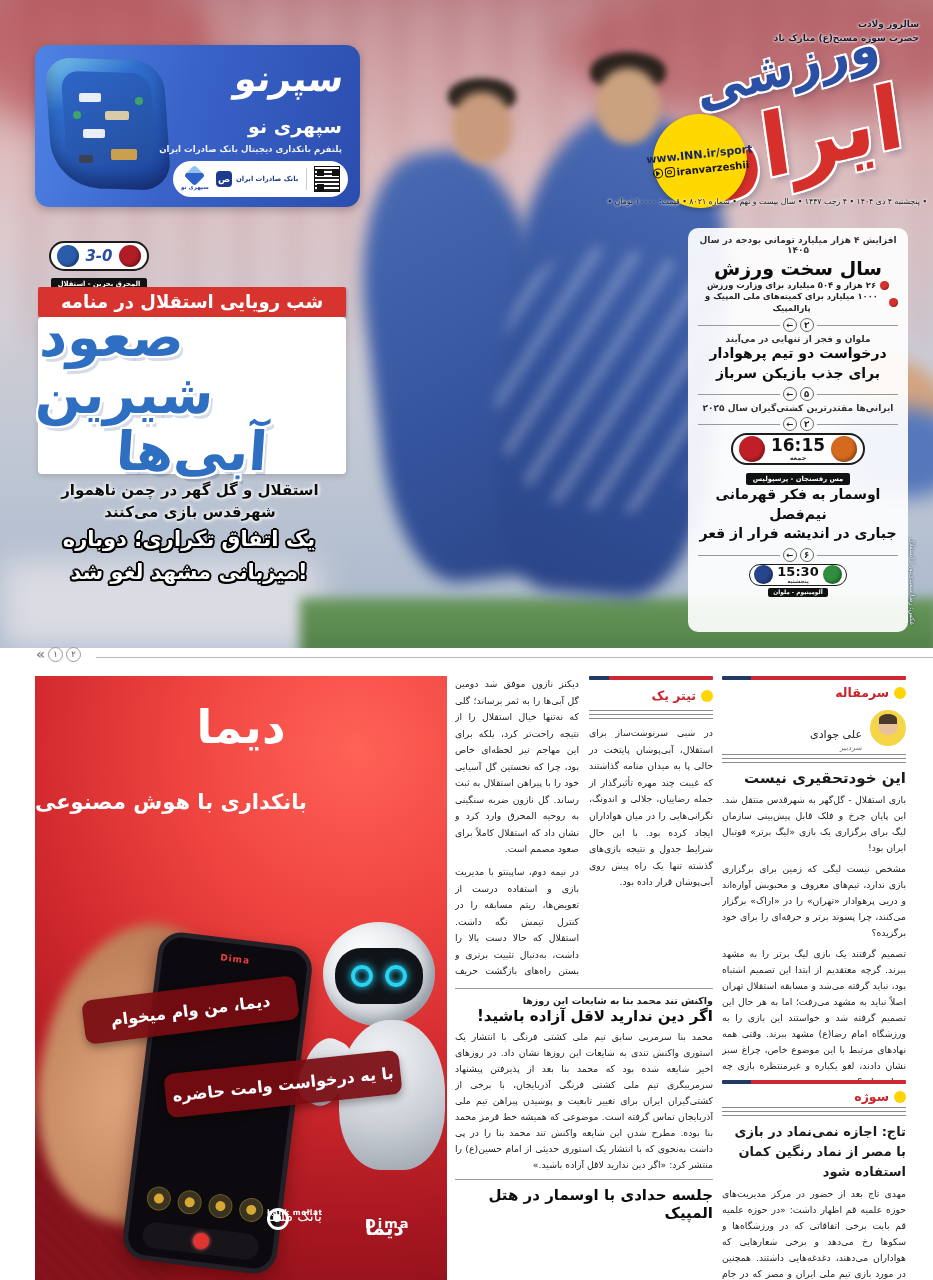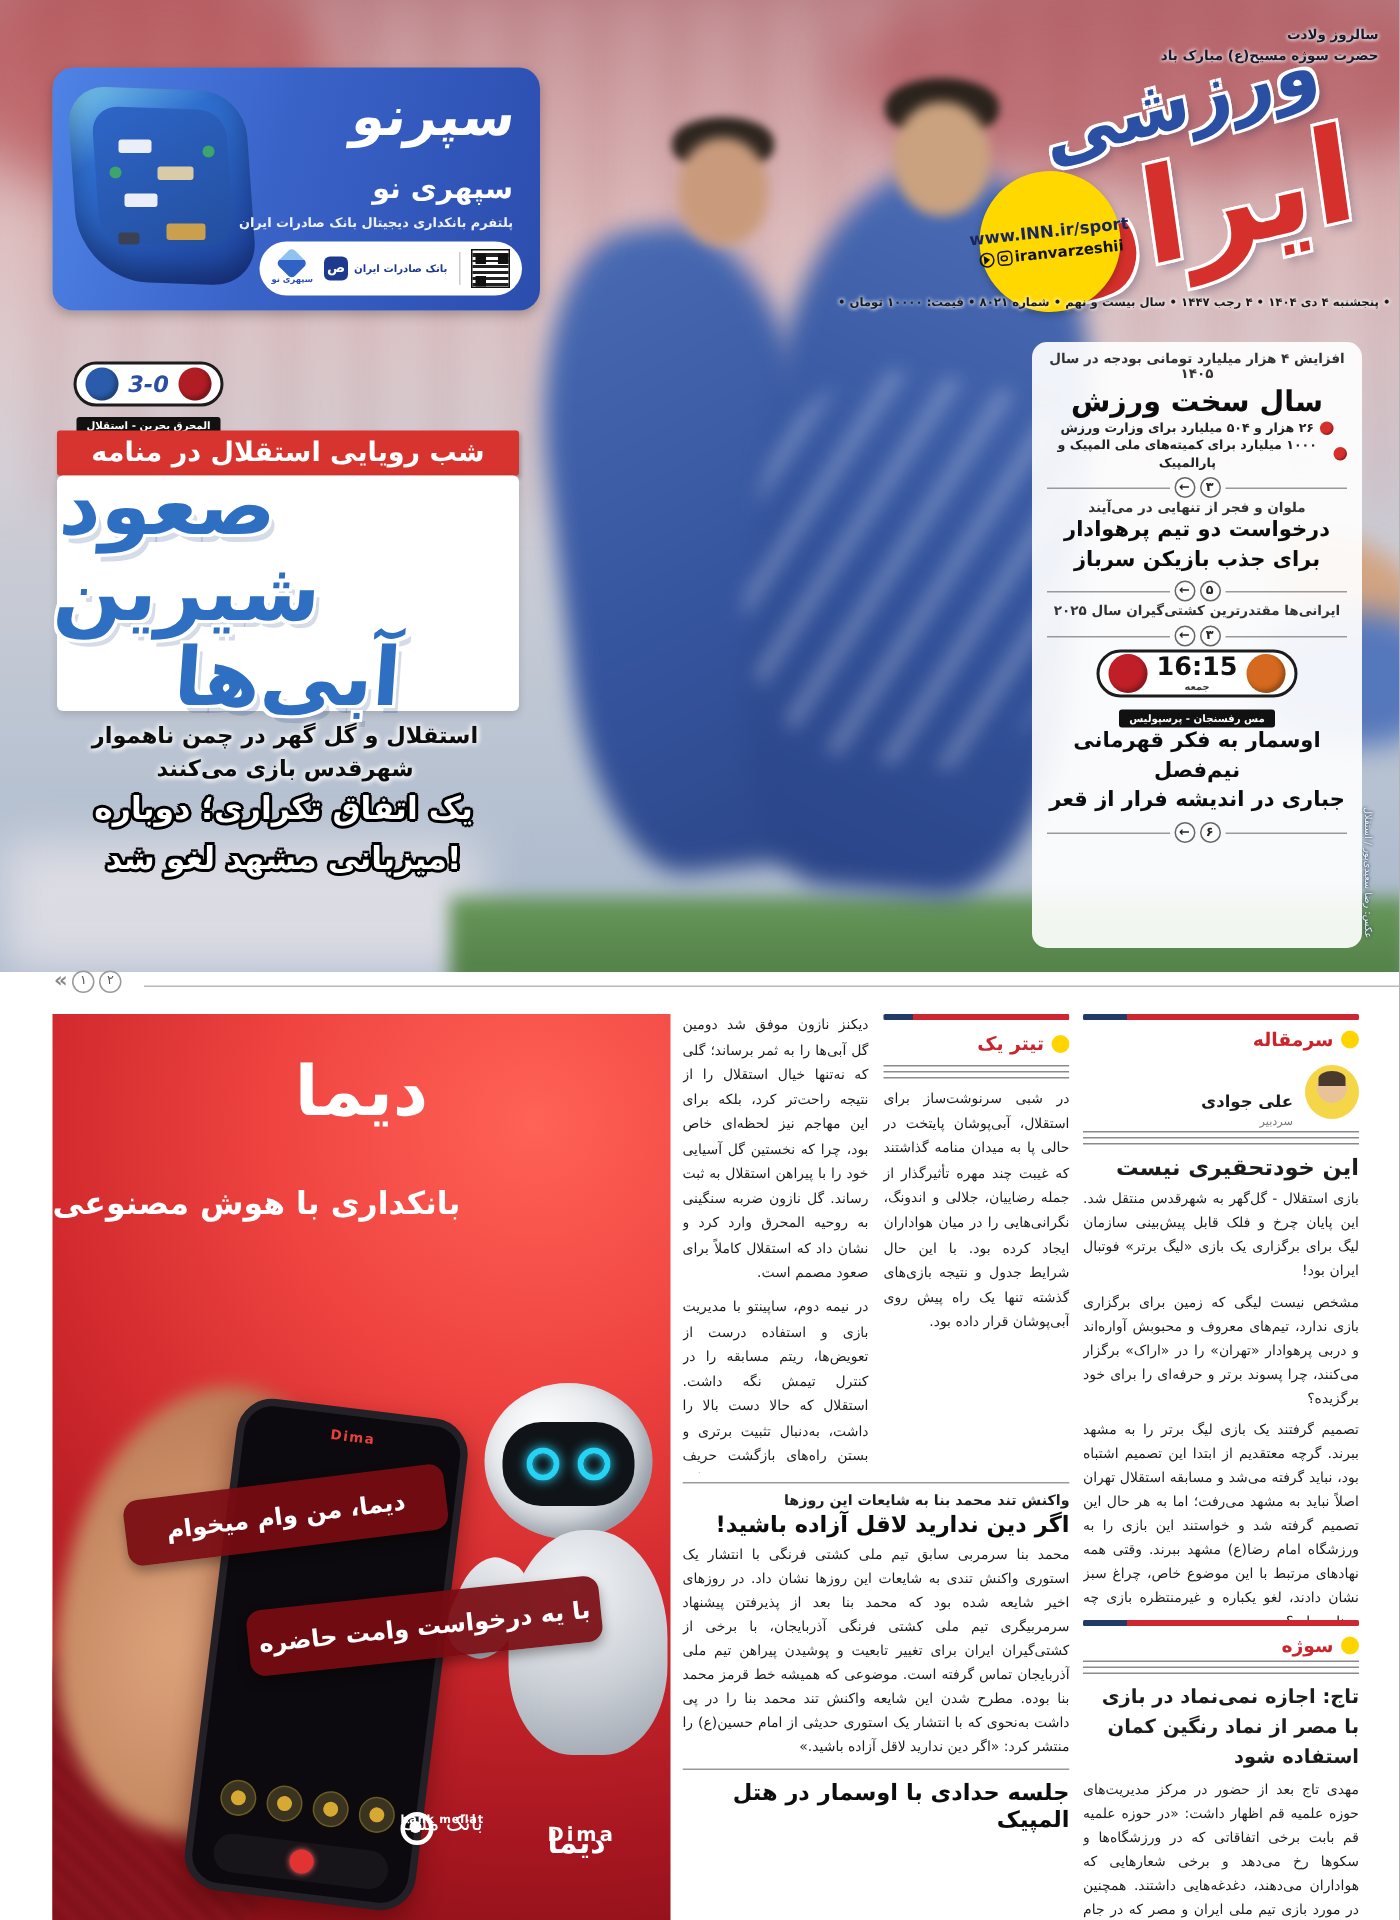--- a/index.html
+++ b/index.html
@@ -62,21 +62,21 @@
   .outline-w{text-shadow:2px 2px 0 #fff,-2px -2px 0 #fff,-2px 2px 0 #fff,2px -2px 0 #fff,3px 5px 6px rgba(40,40,80,.3);}
   .title-blue{position:absolute;right:52px;top:20px;font-size:50px;font-weight:900;color:#2b4fa2;transform:rotate(-15deg) skewX(-5deg);}
   .title-red{position:absolute;right:28px;top:72px;font-size:86px;font-weight:900;color:#d6302c;transform:rotate(-13deg) skewX(-5deg);}
   .inncircle{position:absolute;right:186px;top:96px;width:94px;height:94px;background:#ffd800;border-radius:50%;display:flex;flex-direction:column;align-items:center;justify-content:center;gap:3px;transform:rotate(-6deg);box-shadow:0 2px 6px rgba(0,0,0,.25);}
   .innurl{font-size:11px;font-weight:900;color:#17255e;direction:ltr;}
   .innhandle{font-size:10px;font-weight:900;color:#111;display:flex;align-items:center;gap:2px;direction:ltr;}
   .sic{width:10px;height:10px;border:1.6px solid #111;border-radius:3px;position:relative;display:inline-block;}
   .sic.tg{border-radius:50%;}
   .sic.tg::after{content:"";position:absolute;left:2px;top:1.2px;border-left:4px solid #111;border-top:3px solid transparent;border-bottom:3px solid transparent;}
   .sic.cam::after{content:"";position:absolute;inset:1.6px;border:1.3px solid #111;border-radius:50%;}
-  .dateline{position:absolute;right:6px;top:179px;font-size:7.8px;font-weight:700;color:#1a1a1a;white-space:nowrap;letter-spacing:-.2px;text-shadow:0 0 3px #fff,0 0 3px #fff;direction:rtl;}
+  .dateline{position:absolute;right:6px;top:179px;font-size:7.8px;font-weight:400;color:#1a1a1a;white-space:nowrap;letter-spacing:-.2px;text-shadow:0 0 3px #fff,0 0 3px #fff;direction:rtl;}
 
   
   .scorewrap{position:absolute;left:38px;top:241px;width:122px;text-align:center;}
   .cap{display:inline-flex;align-items:center;gap:6px;border:2px solid #1c1c1c;border-radius:20px;background:#fff;padding:2px 6px;direction:rtl;}
   .logo{border-radius:50%;flex:none;box-shadow:inset -2px -2px 3px rgba(0,0,0,.3);}
   .scorewrap .logo{width:22px;height:22px;}
   .scoretxt{font-size:15px;font-weight:900;font-style:italic;color:#2b4fa2;direction:ltr;}
   .matchlabel{display:inline-block;background:#111;color:#fff;font-size:6.8px;font-weight:700;padding:2px 7px;border-radius:2px;margin-top:2px;}
   .leadkick{position:absolute;left:38px;top:287px;width:308px;height:30px;background:#d7342f;color:#fff;font-size:18px;font-weight:900;line-height:30px;text-align:center;border-radius:2px;box-shadow:1px 2px 3px rgba(0,0,0,.25);}
   .leadbox{position:absolute;left:38px;top:317px;width:308px;height:157px;background:#fff;border-radius:4px;display:flex;flex-direction:column;align-items:center;justify-content:center;box-shadow:0 2px 6px rgba(0,0,0,.15);}
@@ -160,21 +160,21 @@
   .col{width:124px;flex:none;text-align:justify;line-height:1.78;}
   .col p{margin:0 0 6px;}
   .midrule{border-top:1px solid #999;margin:6px 0;}
   .art .kick{font-size:9.5px;font-weight:700;color:#222;margin:1px 0 1px;}
   .art h3{font-size:15px;font-weight:900;color:#0d0d0d;margin:0 0 4px;}
   .art p{margin:0 0 5px;text-align:justify;line-height:1.72;}
   .rcol{position:absolute;left:722px;top:676px;width:184px;height:604px;direction:rtl;color:#1d1d1d;font-size:9.3px;overflow:hidden;}
   .author{display:flex;align-items:center;gap:8px;margin:4px 0 2px;}
   .avatar{width:36px;height:36px;border-radius:50%;background:radial-gradient(circle at 50% 42%,#e9c29a 0 36%,#f5d648 37%);flex:none;position:relative;overflow:hidden;}
   .avatar::after{content:"";position:absolute;left:9px;top:4px;width:18px;height:10px;background:#4a3a2c;border-radius:50% 50% 0 0;}
-  .aname{font-size:11px;font-weight:700;margin-top:24px;}
+  .aname{font-size:11px;font-weight:400;margin-top:24px;}
   .arole{font-size:7.5px;color:#777;margin-top:2px;}
   .edh{font-size:15px;font-weight:900;margin:4px 0 5px;}
   .edbody{height:288px;overflow:hidden;}
   .edbody p,.subody p{margin:0 0 5px;text-align:justify;line-height:1.72;}
   .suh{font-size:13px;font-weight:900;line-height:1.55;margin:3px 0 4px;}
 </style>
 </head>
 <body>
 
 <div class="page">
@@ -325,20 +325,34 @@
       <div class="hl-md">
         <div>اوسمار به فکر قهرمانی نیم‌فصل</div>
         <div>جباری در اندیشه فرار از قعر</div>
       </div>
       <div class="pgmark">
         <span class="pgc">۶</span>
         <span class="pgc">←</span>
       </div>
     </div>
 
+    <div class="fxgrid">
+      <div class="fx">
+        <span class="cap">
+          <span class="logo" style="background: rgb(47, 143, 62);"></span>
+          <span class="t">
+              <span class="time">15:30</span>
+              <span class="day">پنجشنبه</span>
+            </span>
+          <span class="logo" style="background: rgb(39, 69, 141);"></span>
+        </span>
+        <span class="matchlabel">آلومینیوم - ملوان</span>
+      </div>
+
+    </div>
 
   </div>
 
   <div class="divrule"></div>
   <div class="pgnav">
     <span class="chev">«</span>
     <span class="pc">۱</span>
     <span class="pc">۲</span>
   </div>
 

